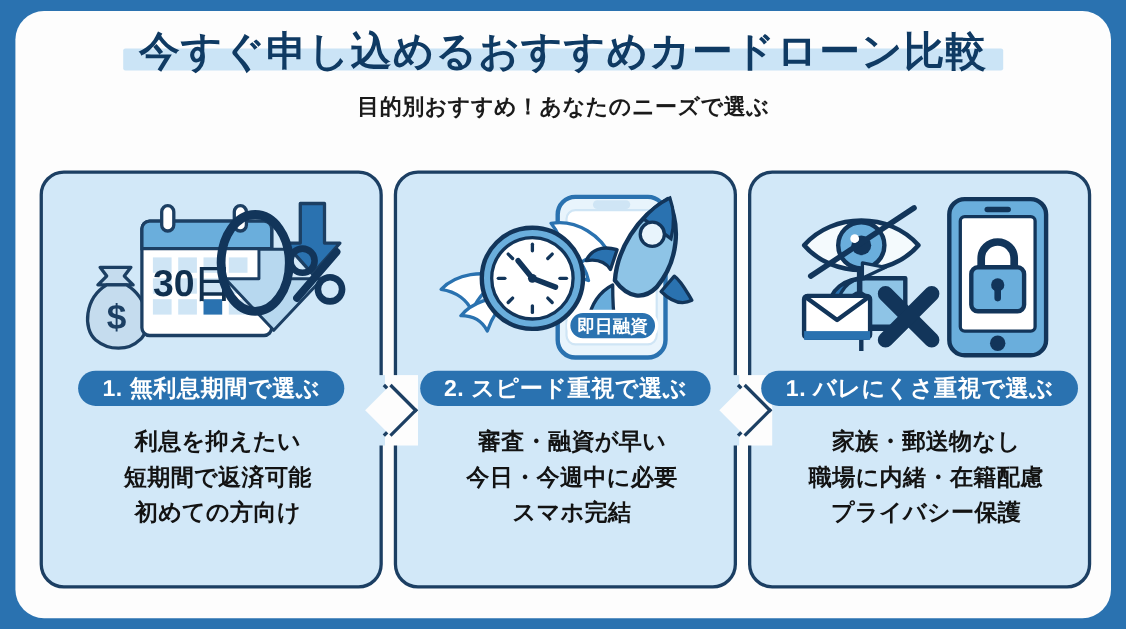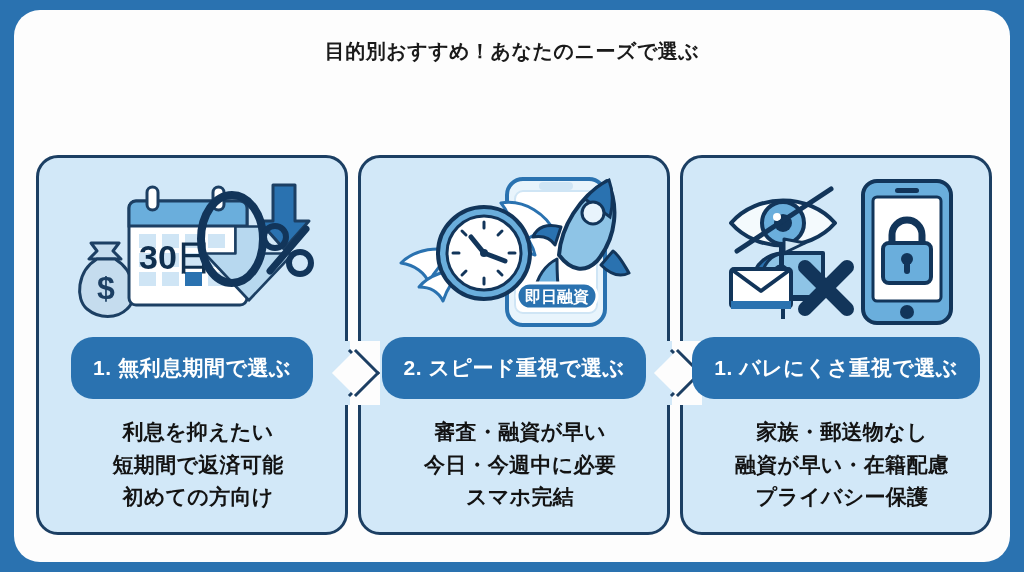--- a/index.html
+++ b/index.html
@@ -83,39 +83,43 @@
     padding-top:12px; z-index:3;
   }
   .icon-area{
     height:170px; width:100%;
     display:flex; align-items:center; justify-content:center;
   }
   .pill{
     background:#2a72b0;
     color:#ffffff;
     font-size:21px; font-weight:bold;
-    padding:17px 22px;
+    padding:2px 22px;
     border-radius:22px;
     white-space:nowrap;
     letter-spacing:.5px;
   }
   .bullets{
     margin-top:17px; text-align:center;
     font-size:21px; font-weight:bold; color:#131313;
     line-height:1.55; letter-spacing:.3px;margin-left:12px;
   }
   .bullets div{ white-space:nowrap; }
 </style>
 </head>
 <body>
 
 <div class="frame">
   <div class="panel">
 
     <div class="header">
+      <div class="title-wrap">
+        <div class="title-hl"></div>
+        <div class="title">今すぐ申し込めるおすすめカードローン比較</div>
+      </div>
       <div class="subtitle">目的別おすすめ！あなたのニーズで選ぶ</div>
     </div>
 
     <div class="cards">
 
       <div class="card">
         <div class="card-shape"></div>
         <div class="chev-mask r"></div>
         <div class="chev out"></div>
 
@@ -286,21 +290,21 @@
                 <path d="M181 68 v-10 a15 15 0 0 1 30 0 v10" fill="none" stroke="#12355a" stroke-width="7"></path>
                 <rect x="172" y="66" width="48" height="40" rx="6" fill="#6aaedc" stroke="#12355a" stroke-width="4"></rect>
                 <circle cx="196" cy="82" r="6" fill="#12355a"></circle>
                 <rect x="193" y="84" width="6" height="13" rx="3" fill="#12355a"></rect>
               </g>
             </svg>
           </div>
           <div class="pill">1. バレにくさ重視で選ぶ</div>
           <div class="bullets">
             <div>家族・郵送物なし</div>
-            <div>融資が早い・在籍配慮</div>
+            <div>職場に内緒・在籍配慮</div>
             <div>プライバシー保護</div>
           </div>
         </div>
       </div>
 
     </div>
   </div>
 </div>
 
 </body></html>

